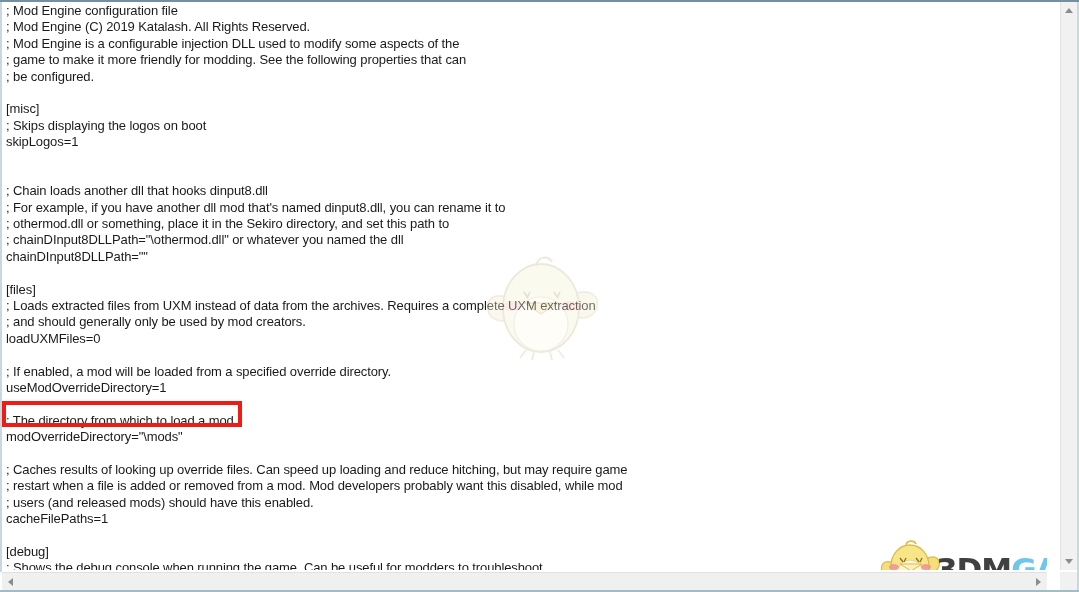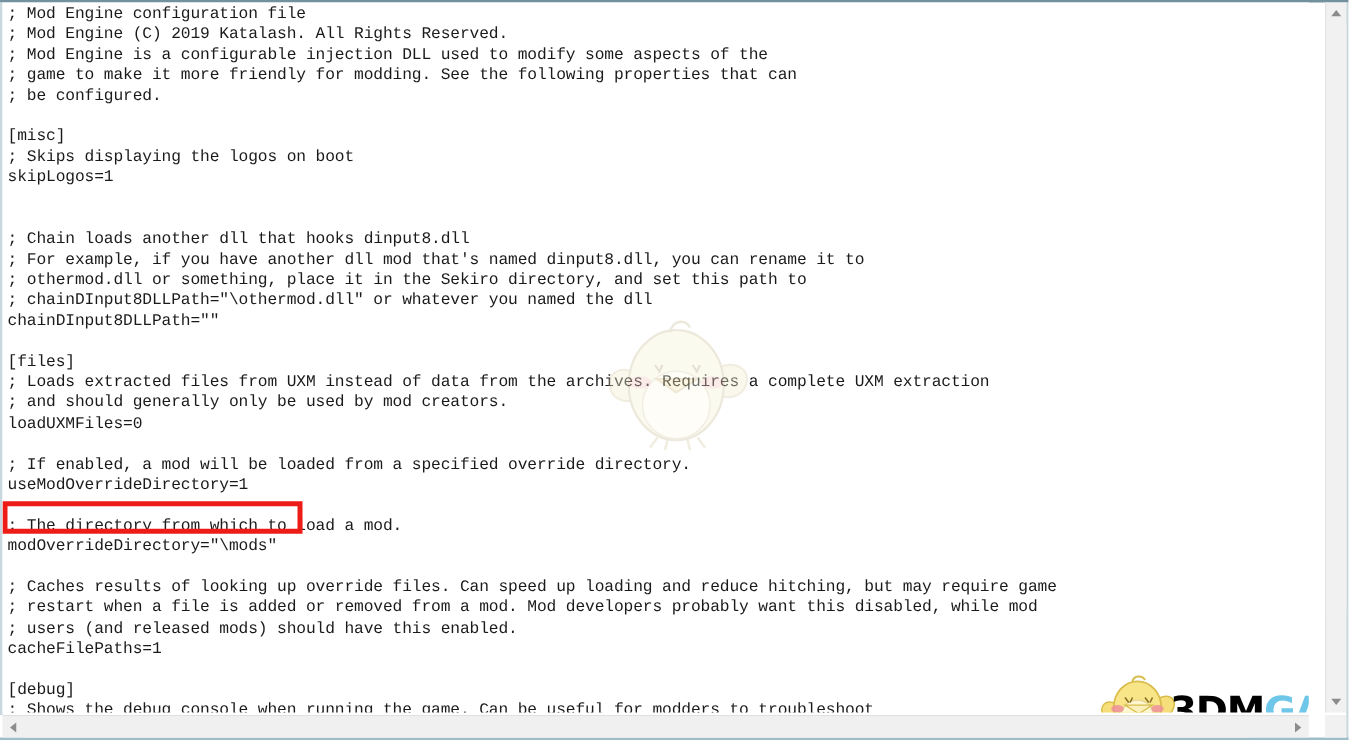--- a/index.html
+++ b/index.html
@@ -62,21 +62,21 @@
     overflow: hidden;
     box-sizing: border-box;
   }
 
   .doc {
     position: absolute;
     left: 4px;
     top: 1px;
     width: 1040px;
     white-space: pre;
-    font-family: Liberation Mono, monospace;
+    font-family: Liberation Sans, sans-serif;
     font-size: 13px;
     line-height: 16.4px;
     color: #1a1a1a;
     letter-spacing: -0.1px;
     -webkit-font-smoothing: none;
   }
   .doc .ln {
     display: block;
     height: 16.4px;
     white-space: pre;
@@ -113,21 +113,21 @@
   .wm-brand .brandtext {
     font-family: "DejaVu Sans", "Liberation Sans", sans-serif;
     font-weight: bold;
     font-size: 31px;
     letter-spacing: -1px;
     line-height: 1;
     white-space: nowrap;
     position: relative;
     top: 5px;
   }
-  .wm-brand .b3dm { color: #000000; }
+  .wm-brand .b3dm { color: #404040; }
   .wm-brand .bgame { color: #6ec6e8; }
 
   
   .annot-box {
     position: absolute;
     left: 0px;
     top: 399px;
     width: 240px;
     height: 26px;
     border: 4px solid #ee1c17;

